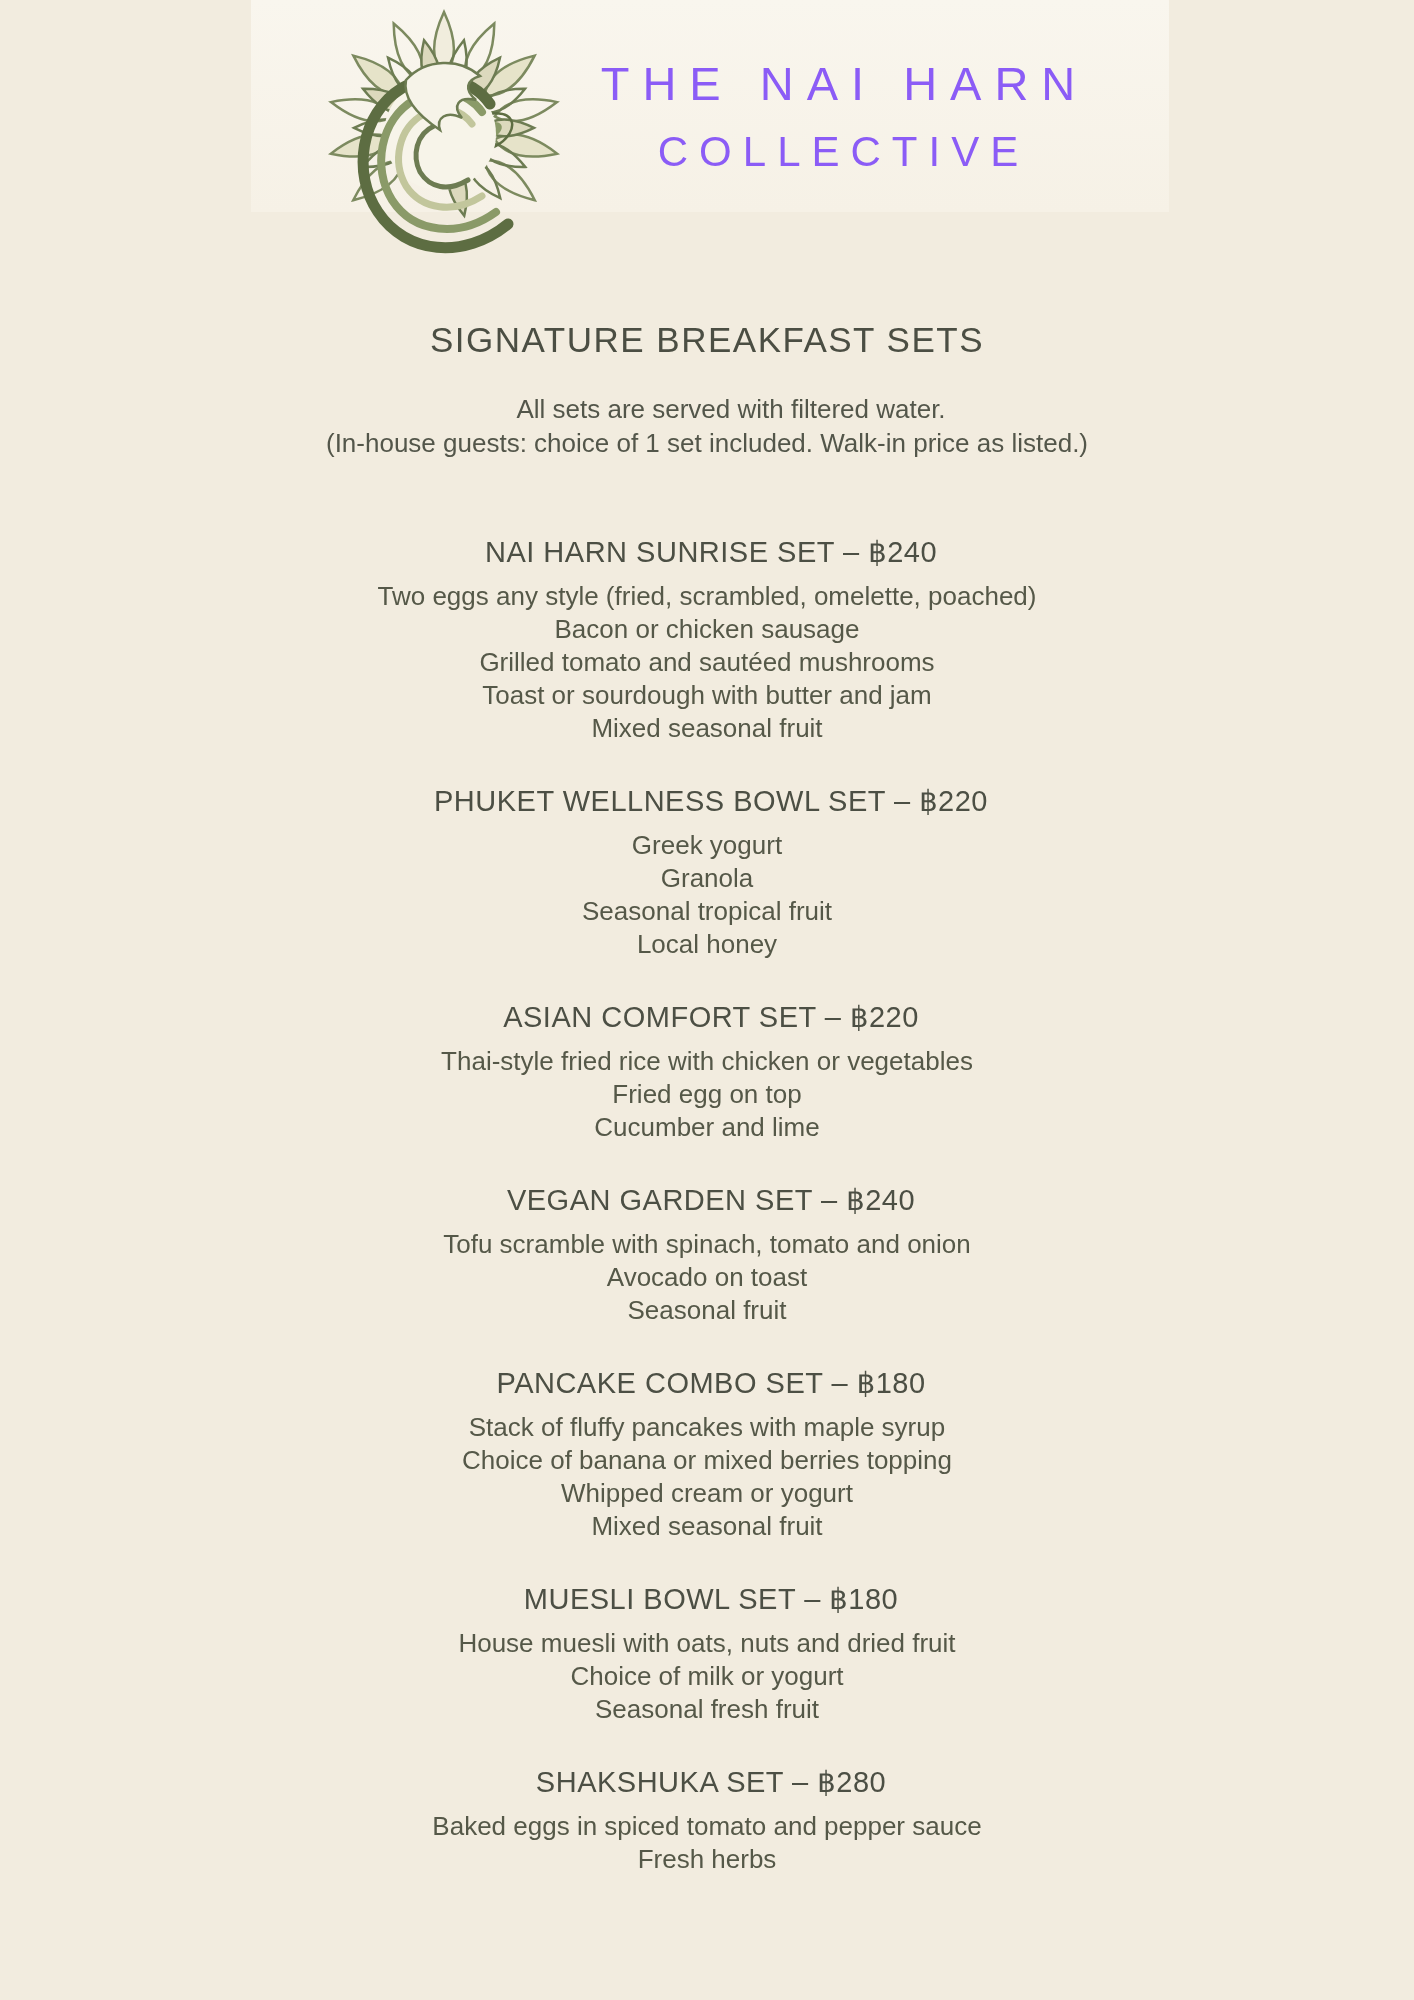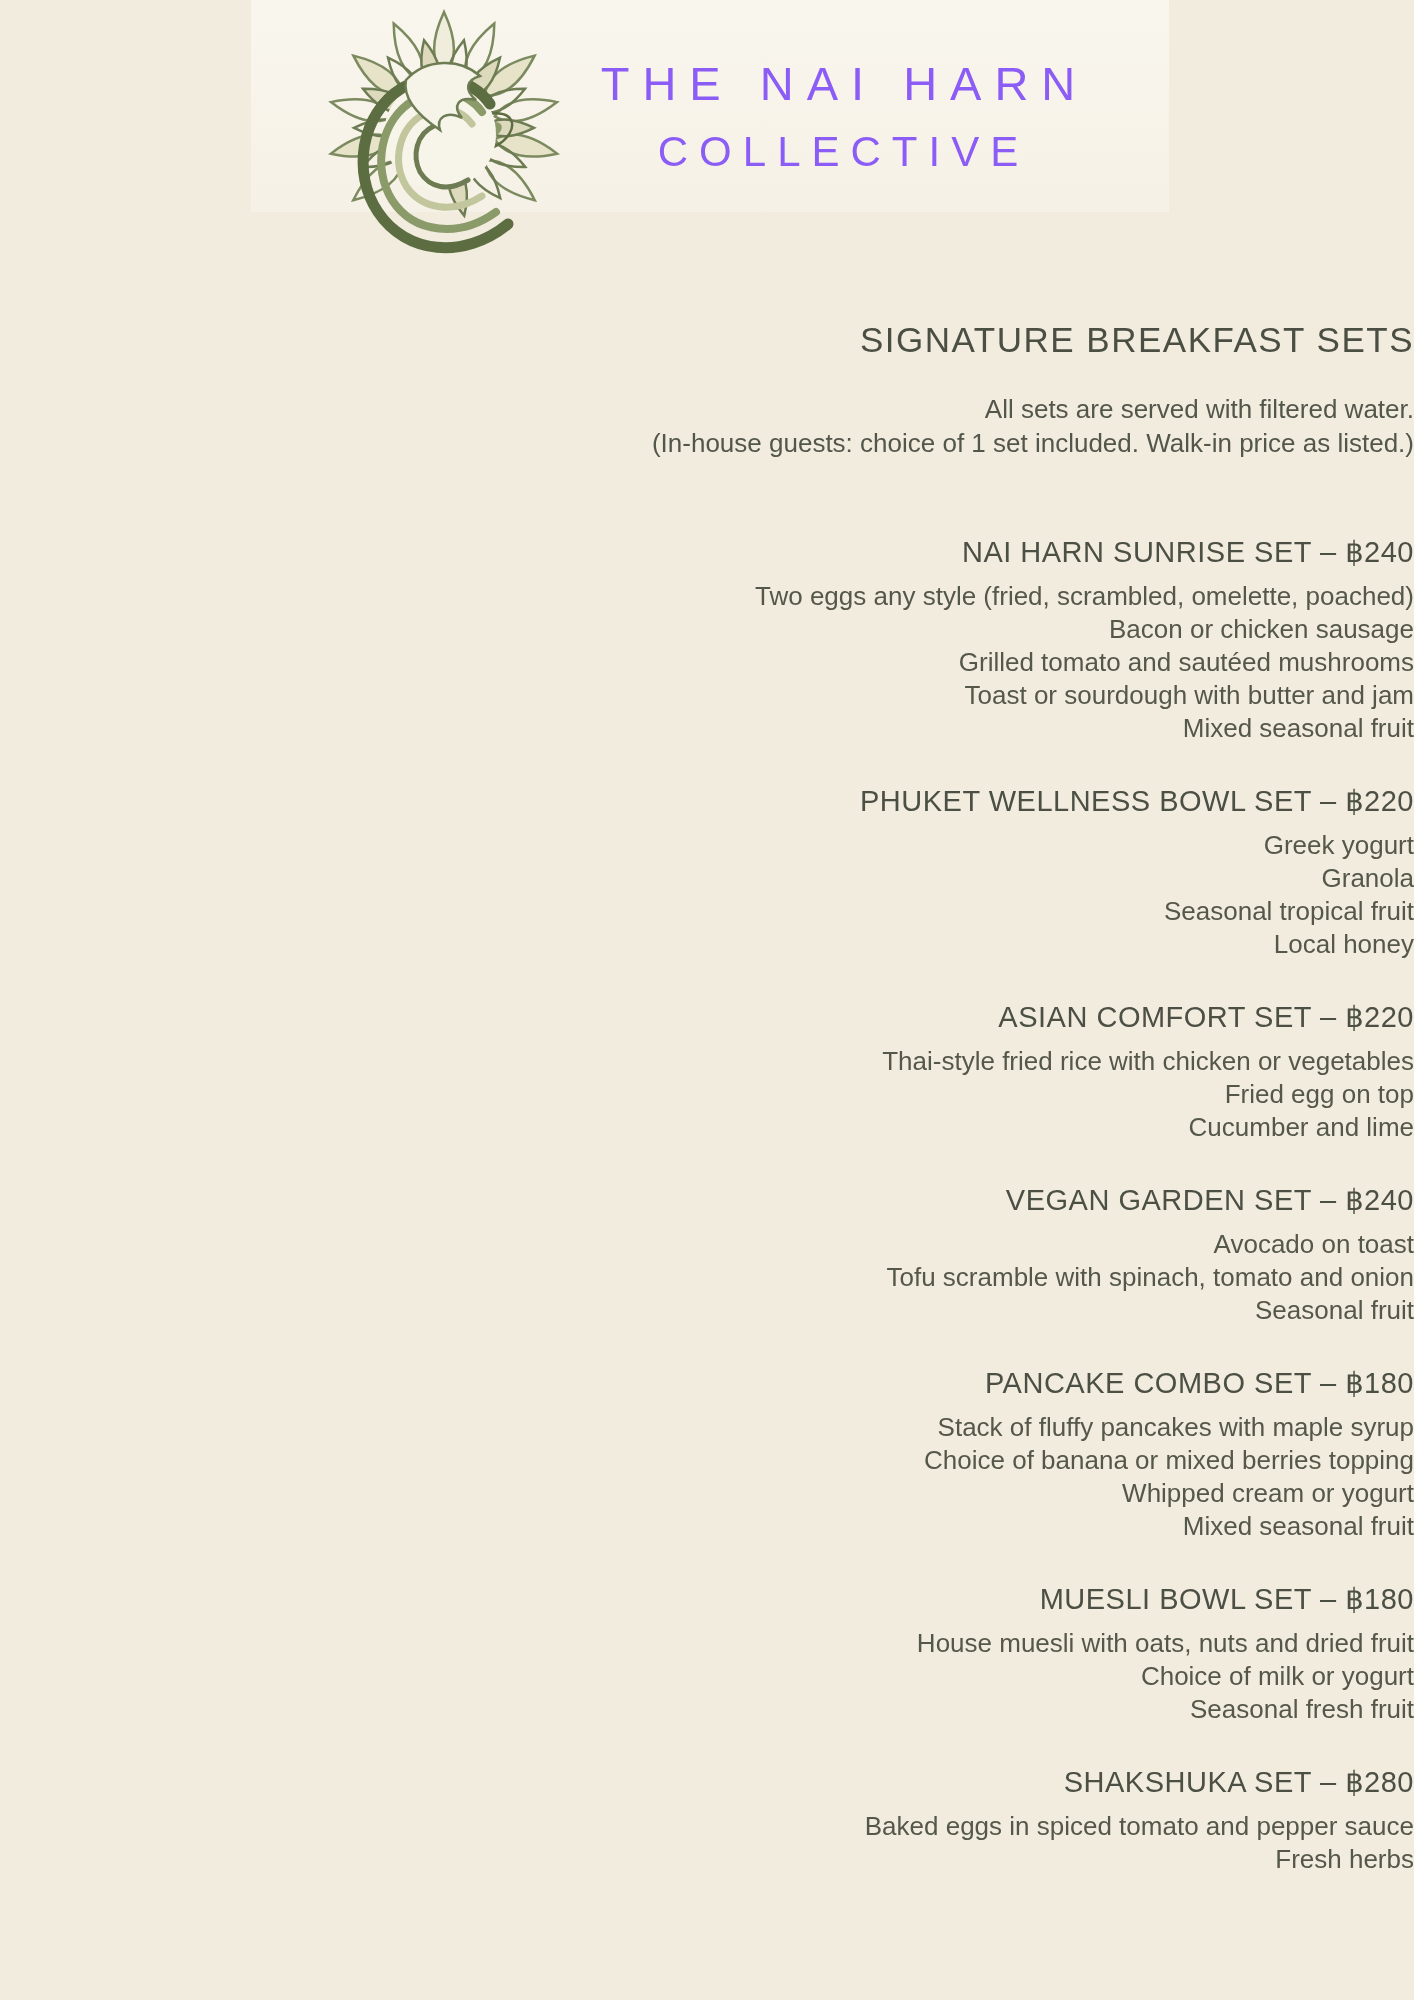--- a/index.html
+++ b/index.html
@@ -23,21 +23,21 @@
   .logo-svg { display:block; }
   .brand-name { margin-top:52px; text-align:center; color:#8b5cf6; }
   .brand-line1 {
     font-size:47px; letter-spacing:13px; font-weight:500; white-space:nowrap;
     padding-left:13px; 
   }
   .brand-line2 {
     font-size:42px; letter-spacing:11px; font-weight:500; margin-top:17px; white-space:nowrap;
     padding-left:11px;
   }
-  .menu-column { text-align:right; }
+  .menu-column { text-align:center; }
   .menu-title {
     margin-top:46px;
     font-size:35px; letter-spacing:1.5px; font-weight:400; color:#4b4e43;
   }
   .menu-note { font-size:26px; line-height:34px; color:#53564a; }
   .menu-note.first { margin-top:32px;padding-left:48px; }
   .menu-sections { margin-top:74px; }
   .menu-section { margin-bottom:38px; }
   .menu-section-heading {
     font-size:29px; letter-spacing:0.5px; color:#4c4f44; font-weight:400;
@@ -185,22 +185,22 @@
     <div class="menu-section-items">
           <div class="menu-item-line">Thai-style fried rice with chicken or vegetables</div>
           <div class="menu-item-line">Fried egg on top</div>
           <div class="menu-item-line">Cucumber and lime</div>
         </div>
   </div>
 
   <div class="menu-section">
     <div class="menu-section-heading">VEGAN GARDEN SET – ฿240</div>
     <div class="menu-section-items">
+          <div class="menu-item-line">Tofu scramble with spinach, tomato and onion</div>
           <div class="menu-item-line">Avocado on toast</div>
-          <div class="menu-item-line">Tofu scramble with spinach, tomato and onion</div>
           <div class="menu-item-line">Seasonal fruit</div>
         </div>
   </div>
 
   <div class="menu-section">
     <div class="menu-section-heading">PANCAKE COMBO SET – ฿180</div>
     <div class="menu-section-items">
           <div class="menu-item-line">Stack of fluffy pancakes with maple syrup</div>
           <div class="menu-item-line">Choice of banana or mixed berries topping</div>
           <div class="menu-item-line">Whipped cream or yogurt</div>

